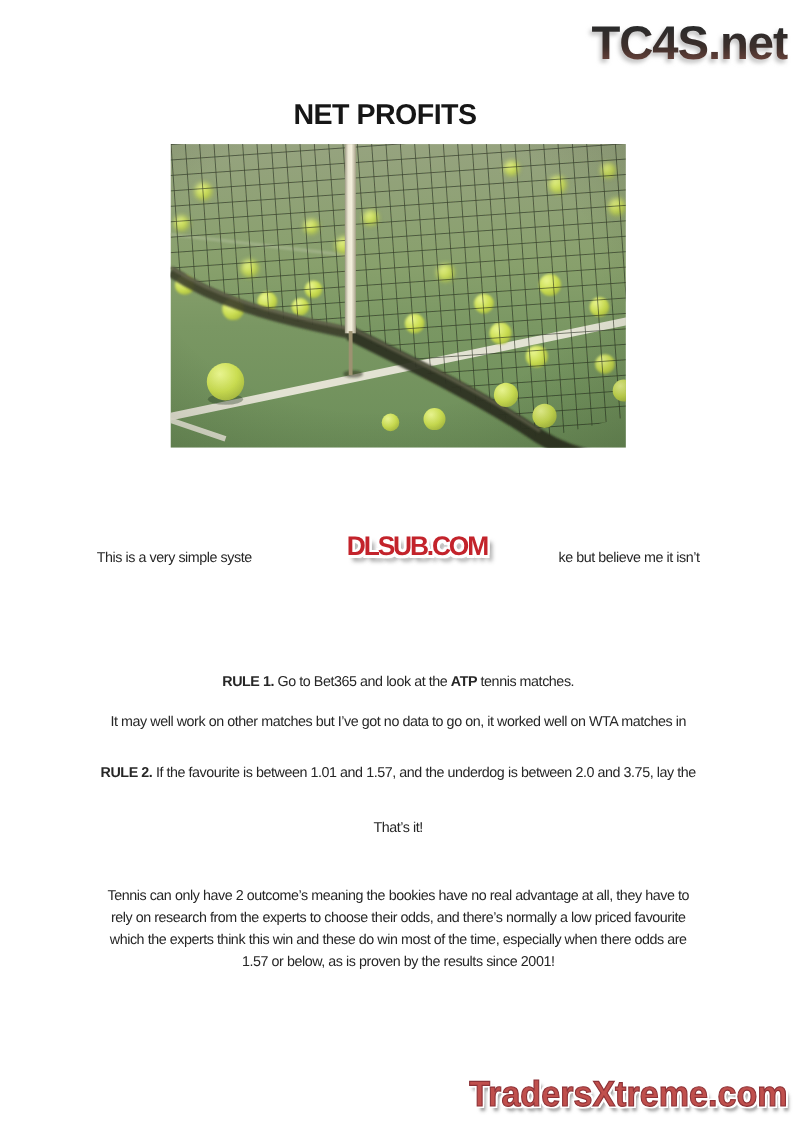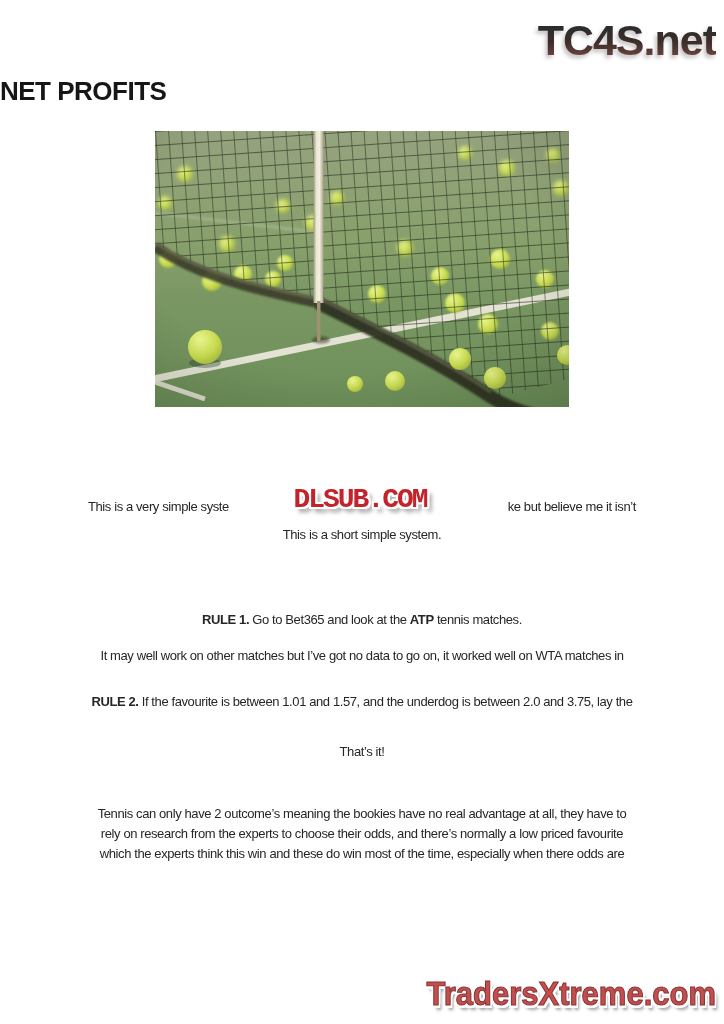--- a/index.html
+++ b/index.html
@@ -11,48 +11,48 @@
   
   .tc4s-logo{
     position:absolute;top:16px;right:8px;
     font-size:43px;font-weight:bold;letter-spacing:-1px;
     background:linear-gradient(180deg,#2b2b2b 20%,#3d2f2b 55%,#8a5247 100%);
     -webkit-background-clip:text;background-clip:text;color:transparent;
     filter:drop-shadow(-2px 3px 2px rgba(140,140,140,.55));
   }
   
   .doc-title{
-    position:absolute;top:76px;left:0;width:700px;
+    position:absolute;top:89px;left:0;width:700px;text-align:center;
     font-size:26px;font-weight:bold;color:#161616;letter-spacing:-0.5px;
   }
   
   .photo{position:absolute;left:155px;top:131px;width:414px;height:276px;}
   .photo svg{display:block;}
   
   .tblock{
     position:absolute;left:80px;width:564px;text-align:center;
     font-size:13px;letter-spacing:-0.4px;line-height:20px;color:#262626;
   }
   .b{font-weight:bold;}
-  .intro{top:497px;}
+  .intro{top:497px;text-align:right;}
   .line1{position:relative;height:20px;}
   .frag-left{position:absolute;left:8px;}
   .frag-right{position:absolute;right:8px;}
   .line2{margin-top:4px;}
   .line3{margin-top:8px;}
   .rule1{top:610px;}
   .para2{top:646px;}
   .rule2{top:692px;}
   .thatsit{top:742px;}
   .para3{top:804px;}
   
   .watermark{
-    position:absolute;left:215px;top:484px;width:290px;height:48px;
-    font-family:Liberation Mono, monospace;
-    font-size:28px;font-weight:bold;letter-spacing:-2px;
+    position:absolute;left:234px;top:484px;width:290px;height:48px;
+    font-family:Liberation Sans, sans-serif;
+    font-size:24px;font-weight:bold;letter-spacing:-2px;
     color:#c3232b;white-space:nowrap;z-index:5;text-align:center;
     text-shadow:
       -2px -2px 0 #fff, 2px -2px 0 #fff, -2px 2px 0 #fff, 2px 2px 0 #fff,
       -2px 0 0 #fff, 2px 0 0 #fff, 0 -2px 0 #fff, 0 2px 0 #fff,
       4px 5px 4px rgba(90,90,90,.65);
     transform:scaleY(1.02);
   }
   
   .tx-logo{
     position:absolute;top:977px;right:8px;
@@ -173,21 +173,20 @@
 
     <rect x="0" y="0" width="414" height="276" fill="url(#vignette)"></rect>
   </svg>
 </div>
 
 <div class="tblock intro">
   <div class="line1">
     <span class="frag-left">This is a very simple syste</span>
     <span class="frag-right">ke but believe me it isn’t</span>
   </div>
-  <div class="line3">This is a short simple system.</div>
 </div>
 
 <div class="watermark">DLSUB.COM</div>
 
 <div class="tblock rule1">
   <span class="b">RULE 1.</span><span> Go to Bet365 and look at the </span><span class="b">ATP</span><span> tennis matches.</span>
 </div>
 
 <div class="tblock para2">
   <div>It may well work on other matches but I’ve got no data to go on, it worked well on WTA matches in</div>
@@ -196,15 +195,16 @@
 <div class="tblock rule2">
   <div><span class="b">RULE 2.</span><span> If the favourite is between 1.01 and 1.57, and the underdog is between 2.0 and 3.75, lay the</span></div>
 </div>
 
 <div class="tblock thatsit">That’s it!</div>
 
 <div class="tblock para3">
   <div>Tennis can only have 2 outcome’s meaning the bookies have no real advantage at all, they have to</div>
   <div>rely on research from the experts to choose their odds, and there’s normally a low priced favourite</div>
   <div>which the experts think this win and these do win most of the time, especially when there odds are</div>
+  <div>1.57 or below, as is proven by the results since 2001!</div>
 </div>
 
 <div class="tx-logo">TradersXtreme.com</div>
 
 </body></html>

